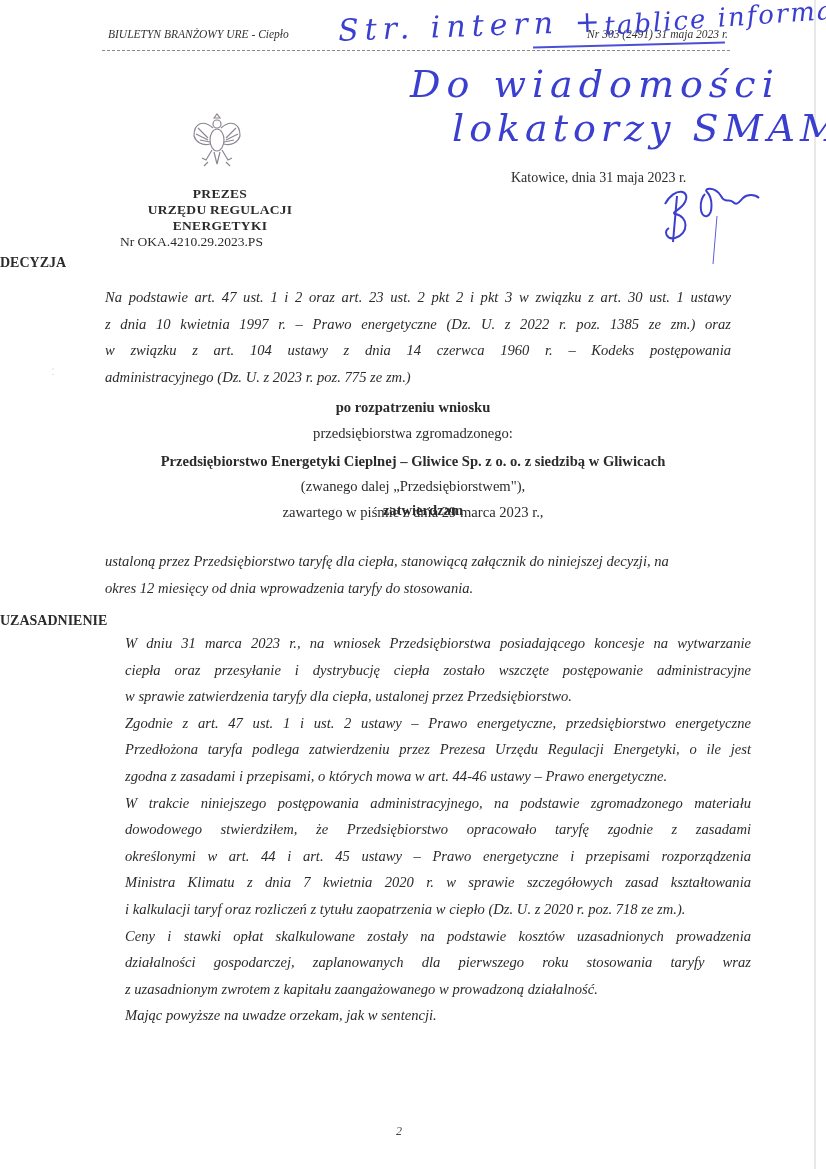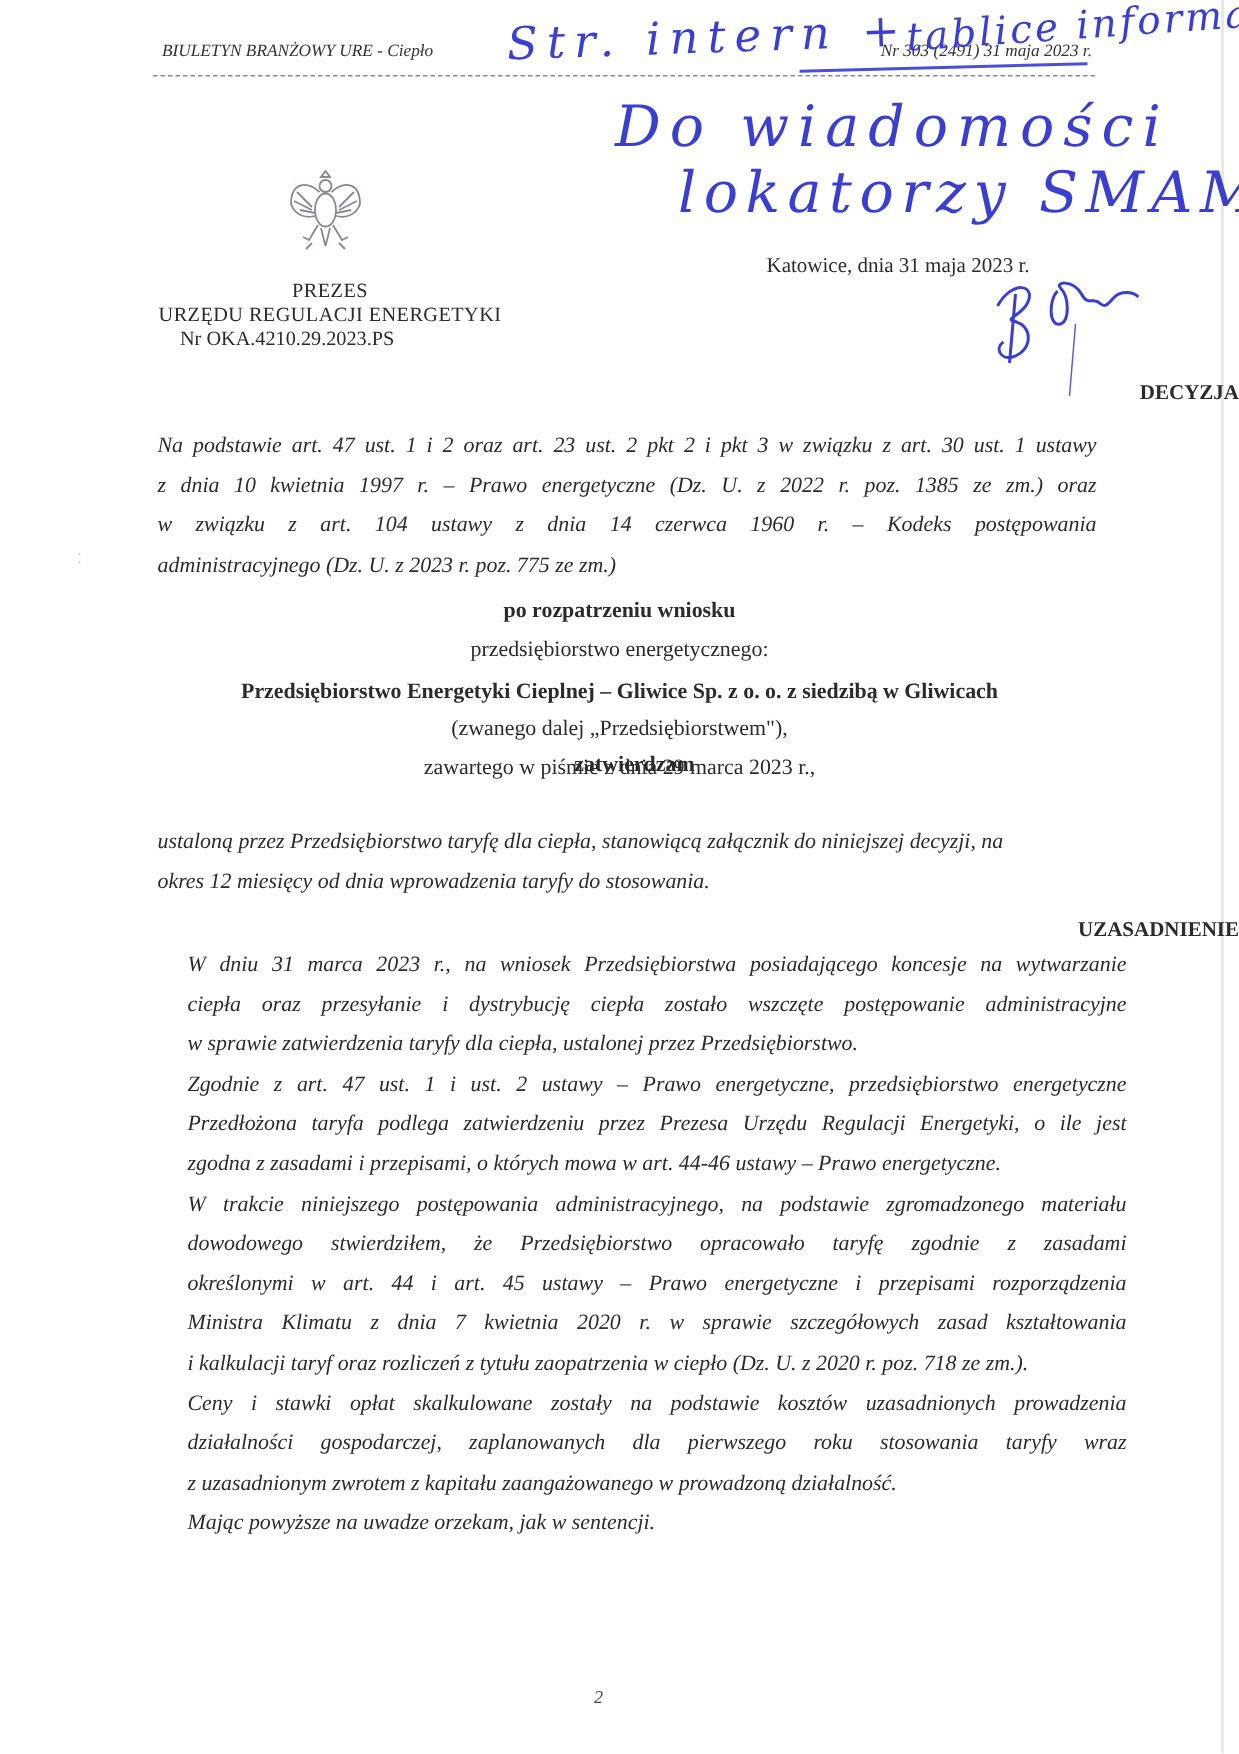--- a/index.html
+++ b/index.html
@@ -16,26 +16,26 @@
   .hand-1 { left: 338px; top: 8px; font-size: 30px; letter-spacing: 6px; transform: rotate(-2deg); }
   .hand-2 { left: 604px; top: 0px; font-size: 26px; letter-spacing: 2px; transform: rotate(-4deg); }
   .hand-3 { left: 410px; top: 62px; font-size: 38px; letter-spacing: 6px; }
   .hand-4 { left: 452px; top: 106px; font-size: 38px; letter-spacing: 5px; }
   .hand-underline { position: absolute; left: 533px; top: 44px; width: 192px; border-top: 2px solid #4a4fd6; transform: rotate(-1.5deg); }
   .signature { position: absolute; left: 655px; top: 176px; width: 120px; height: 90px; }
 
   .emblem { position: absolute; left: 190px; top: 112px; width: 54px; height: 58px; }
 
   .authority { position: absolute; left: 100px; top: 186px; width: 240px; text-align: center; font-size: 13.5px; line-height: 16px; }
-  .authority .bold { font-weight: normal; letter-spacing: 0.3px; }
+  .authority .bold { font-weight: bold; letter-spacing: 0.3px; }
   .authority .ref { text-align: left; padding-left: 20px; }
 
   .place-date { position: absolute; left: 511px; top: 170px; font-size: 14px; }
 
-  .section-title { position: absolute; left: 0; width: 826px; text-align: right; font-weight: bold; font-size: 14px; }
+  .section-title { position: absolute; left: 0; width: 826px; text-align: left; font-weight: bold; font-size: 14px; }
 
   .para { position: absolute; left: 105px; width: 626px; font-size: 14.6px; line-height: 26.6px; text-align: justify; font-style: italic; }
   .para span.line { display: block; text-align: justify; text-align-last: justify; white-space: nowrap; }
   .para span.line.last { text-align-last: left; }
 
   .center { position: absolute; left: 0; width: 826px; text-align: center; font-size: 14.6px; }
   .center.bold { font-weight: bold; }
 
   .page-number { position: absolute; left: 396px; top: 1124px; font-style: italic; font-size: 12px; color: #444; }
   .specks { position: absolute; left: 52px; top: 365px; width: 10px; height: 16px; color: #bbb; font-size: 9px; }
@@ -92,21 +92,21 @@
 <div class="para" style="top:284px;">
   <span class="line">Na podstawie art. 47 ust. 1 i 2 oraz art. 23 ust. 2 pkt 2 i pkt 3 w związku z art. 30 ust. 1 ustawy</span>
   <span class="line">z dnia 10 kwietnia 1997 r. – Prawo energetyczne (Dz. U. z 2022 r. poz. 1385 ze zm.) oraz</span>
   <span class="line">w związku z art. 104 ustawy z dnia 14 czerwca 1960 r. – Kodeks postępowania</span>
   <span class="line last">administracyjnego (Dz. U. z 2023 r. poz. 775 ze zm.)</span>
 </div>
 
 <div class="specks">⁚</div>
 
 <div class="center bold" style="top:399px;">po rozpatrzeniu wniosku</div>
-<div class="center" style="top:425px;">przedsiębiorstwo energetycznego:</div>
+<div class="center" style="top:425px;">przedsiębiorstwa zgromadzonego:</div>
 <div class="center bold" style="top:453px;">Przedsiębiorstwo Energetyki Cieplnej – Gliwice Sp. z o. o. z siedzibą w Gliwicach</div>
 <div class="center" style="top:478px;">(zwanego dalej „Przedsiębiorstwem"),</div>
 <div class="center" style="top:504px;">zawartego w piśmie z dnia 29 marca 2023 r.,</div>
 <div class="center bold" style="top:502px;margin-left:10px;">zatwierdzam</div>
 
 <div class="para" style="top:548px;">
   <span class="line last">ustaloną przez Przedsiębiorstwo taryfę dla ciepła, stanowiącą załącznik do niniejszej decyzji, na</span>
   <span class="line last">okres 12 miesięcy od dnia wprowadzenia taryfy do stosowania.</span>
 </div>
 

